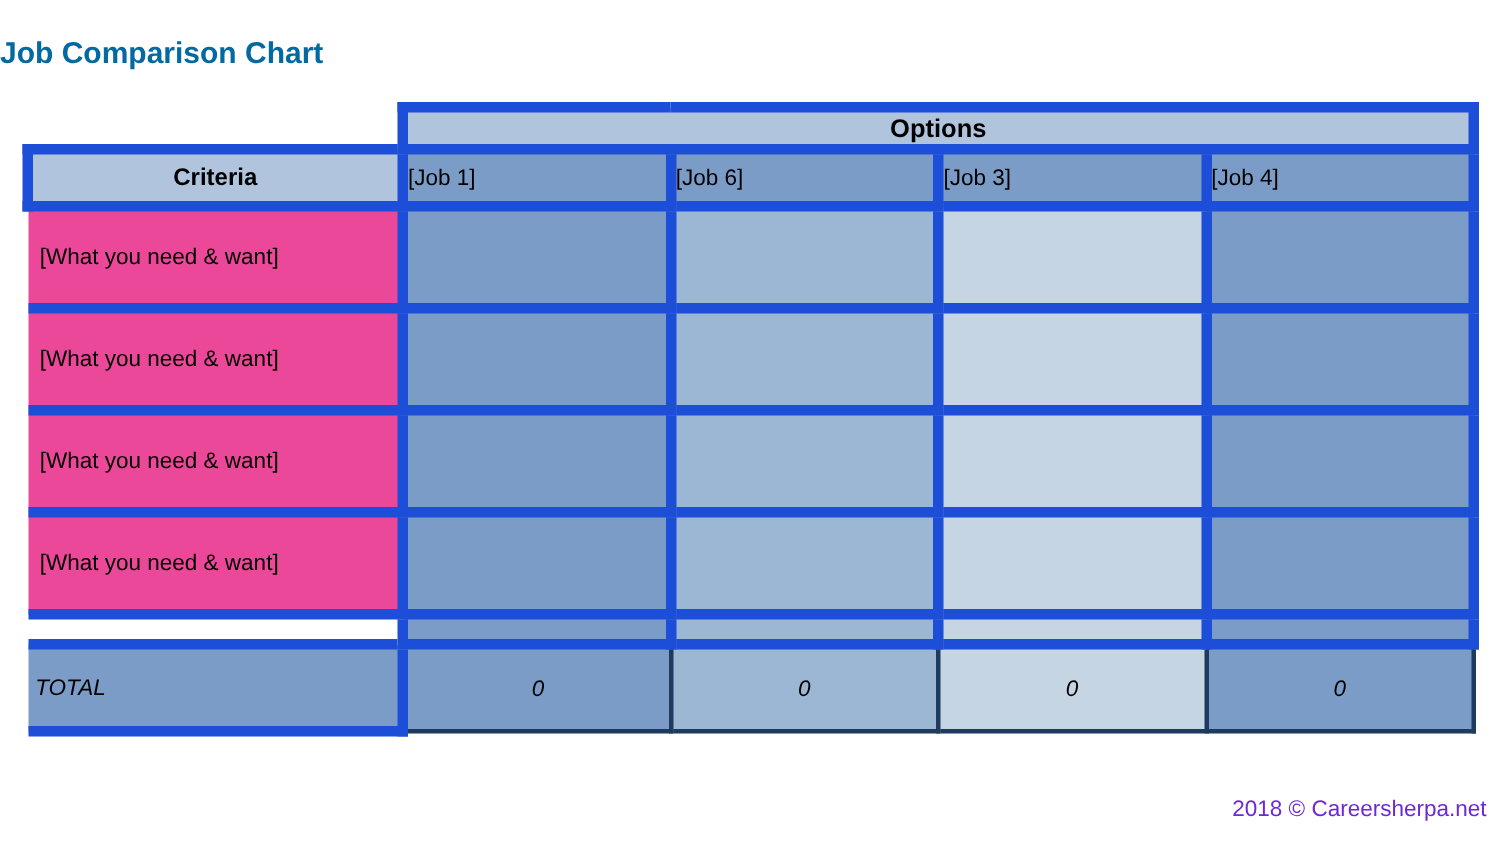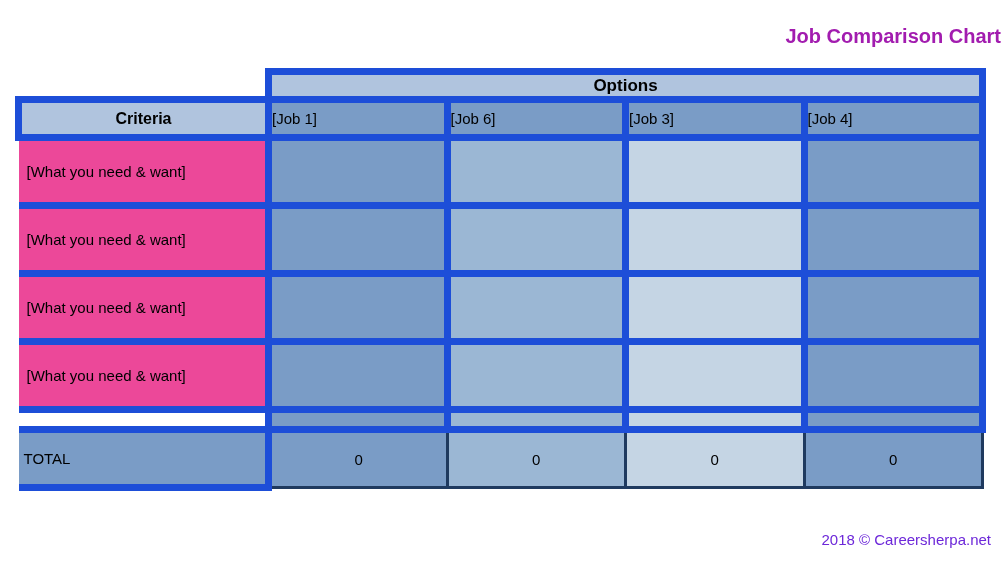--- a/index.html
+++ b/index.html
@@ -8,24 +8,24 @@
       box-sizing: border-box;
     }
     body {
       font-family: Arial, sans-serif;
       background: #ffffff;
       width: 1001px;
       height: 563px;
       position: relative;
     }
     .title {
-      text-align: right;
+      text-align: left;
       font-size: 20px;
       font-weight: bold;
-      color: #a21caf;
+      color: #0369a1;
       padding: 25px 0 20px 0;
     }
     .table-container {
       padding: 0 15px;
     }
     table {
       border-collapse: collapse;
       width: 100%;
     }
     td, th {
@@ -81,20 +81,21 @@
     .spacer-row .criteria-spacer {
       border-left: none;
       border-bottom: none;
     }
     .spacer-row .col1 { background: #7a9cc6; }
     .spacer-row .col2 { background: #9bb7d4; }
     .spacer-row .col3 { background: #c5d5e4; }
     .spacer-row .col4 { background: #7a9cc6; }
     .total-row td {
       height: 58px;
+      font-style: italic;
     }
     .total-label {
       background: #7a9cc6;
       font-size: 15px;
       padding-left: 5px;
       border-left: none;
     }
     .total-cell {
       text-align: center;
       font-size: 15px;

